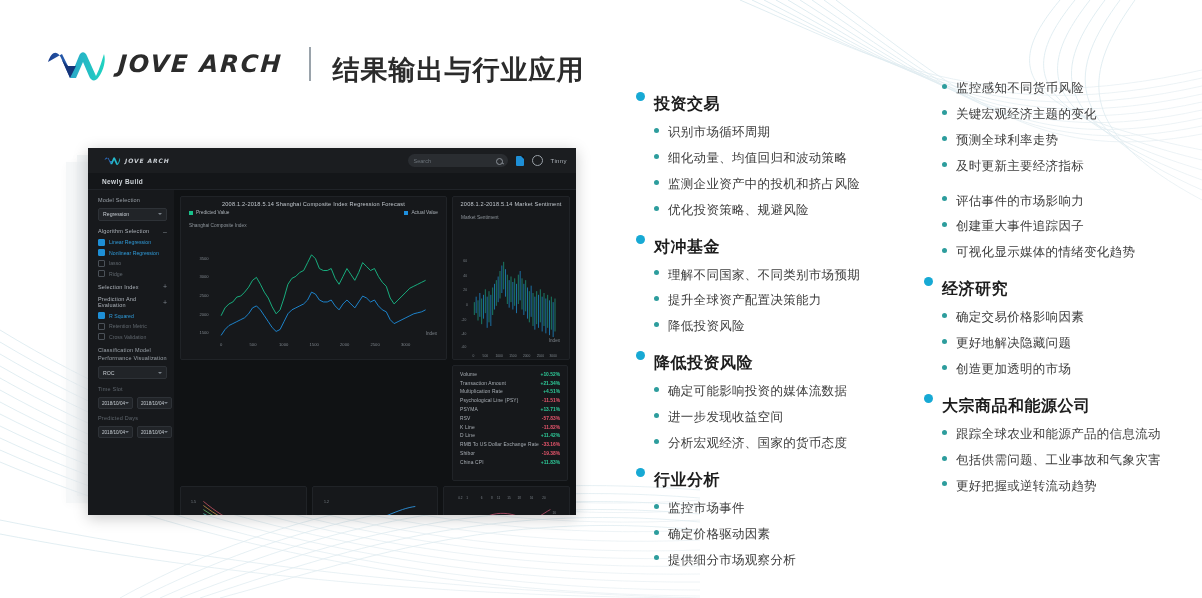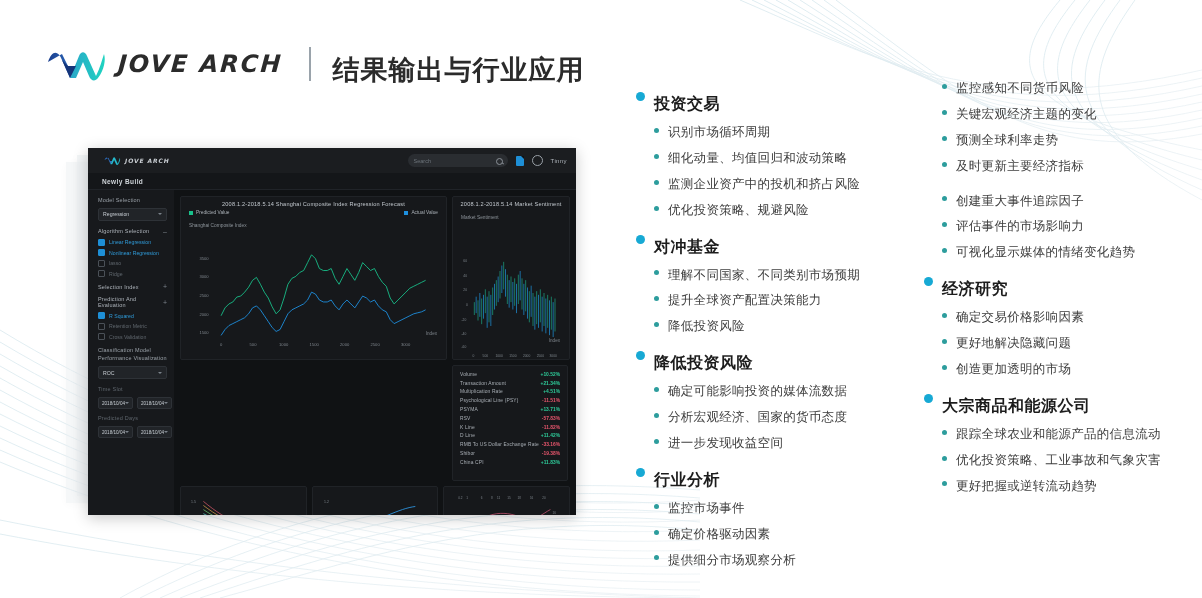--- a/index.html
+++ b/index.html
@@ -634,25 +634,25 @@
           <i class="head-dot"></i>
         <span class="group-title">降低投资风险</span>
         </div>
       <ul class="items">
         <li class="item">
             <i class="item-dot"></i>
             <span class="item-text">确定可能影响投资的媒体流数据</span>
           </li>
         <li class="item">
             <i class="item-dot"></i>
+            <span class="item-text">进一步发现收益空间</span>
+          </li>
+        <li class="item">
+            <i class="item-dot"></i>
             <span class="item-text">分析宏观经济、国家的货币态度</span>
-          </li>
-        <li class="item">
-            <i class="item-dot"></i>
-            <span class="item-text">进一步发现收益空间</span>
           </li>
       </ul>
     </div>
 
     <div class="group">
       <div class="group-head">
           <i class="head-dot"></i>
         <span class="group-title">行业分析</span>
         </div>
       <ul class="items">
@@ -691,25 +691,25 @@
             <i class="item-dot"></i>
             <span class="item-text">及时更新主要经济指标</span>
           </li>
       </ul>
     </div>
 
     <div class="group">
       <ul class="items">
         <li class="item">
             <i class="item-dot"></i>
+            <span class="item-text">评估事件的市场影响力</span>
+          </li>
+        <li class="item">
+            <i class="item-dot"></i>
             <span class="item-text">创建重大事件追踪因子</span>
-          </li>
-        <li class="item">
-            <i class="item-dot"></i>
-            <span class="item-text">评估事件的市场影响力</span>
           </li>
         <li class="item">
             <i class="item-dot"></i>
             <span class="item-text">可视化显示媒体的情绪变化趋势</span>
           </li>
       </ul>
     </div>
 
     <div class="group">
       <div class="group-head">
@@ -737,21 +737,21 @@
           <i class="head-dot"></i>
         <span class="group-title">大宗商品和能源公司</span>
         </div>
       <ul class="items">
         <li class="item">
             <i class="item-dot"></i>
             <span class="item-text">跟踪全球农业和能源产品的信息流动</span>
           </li>
         <li class="item">
             <i class="item-dot"></i>
-            <span class="item-text">优化投资策略、工业事故和气象灾害</span>
+            <span class="item-text">包括供需问题、工业事故和气象灾害</span>
           </li>
         <li class="item">
             <i class="item-dot"></i>
             <span class="item-text">更好把握或逆转流动趋势</span>
           </li>
       </ul>
     </div>
   </div>
 </div>
 

